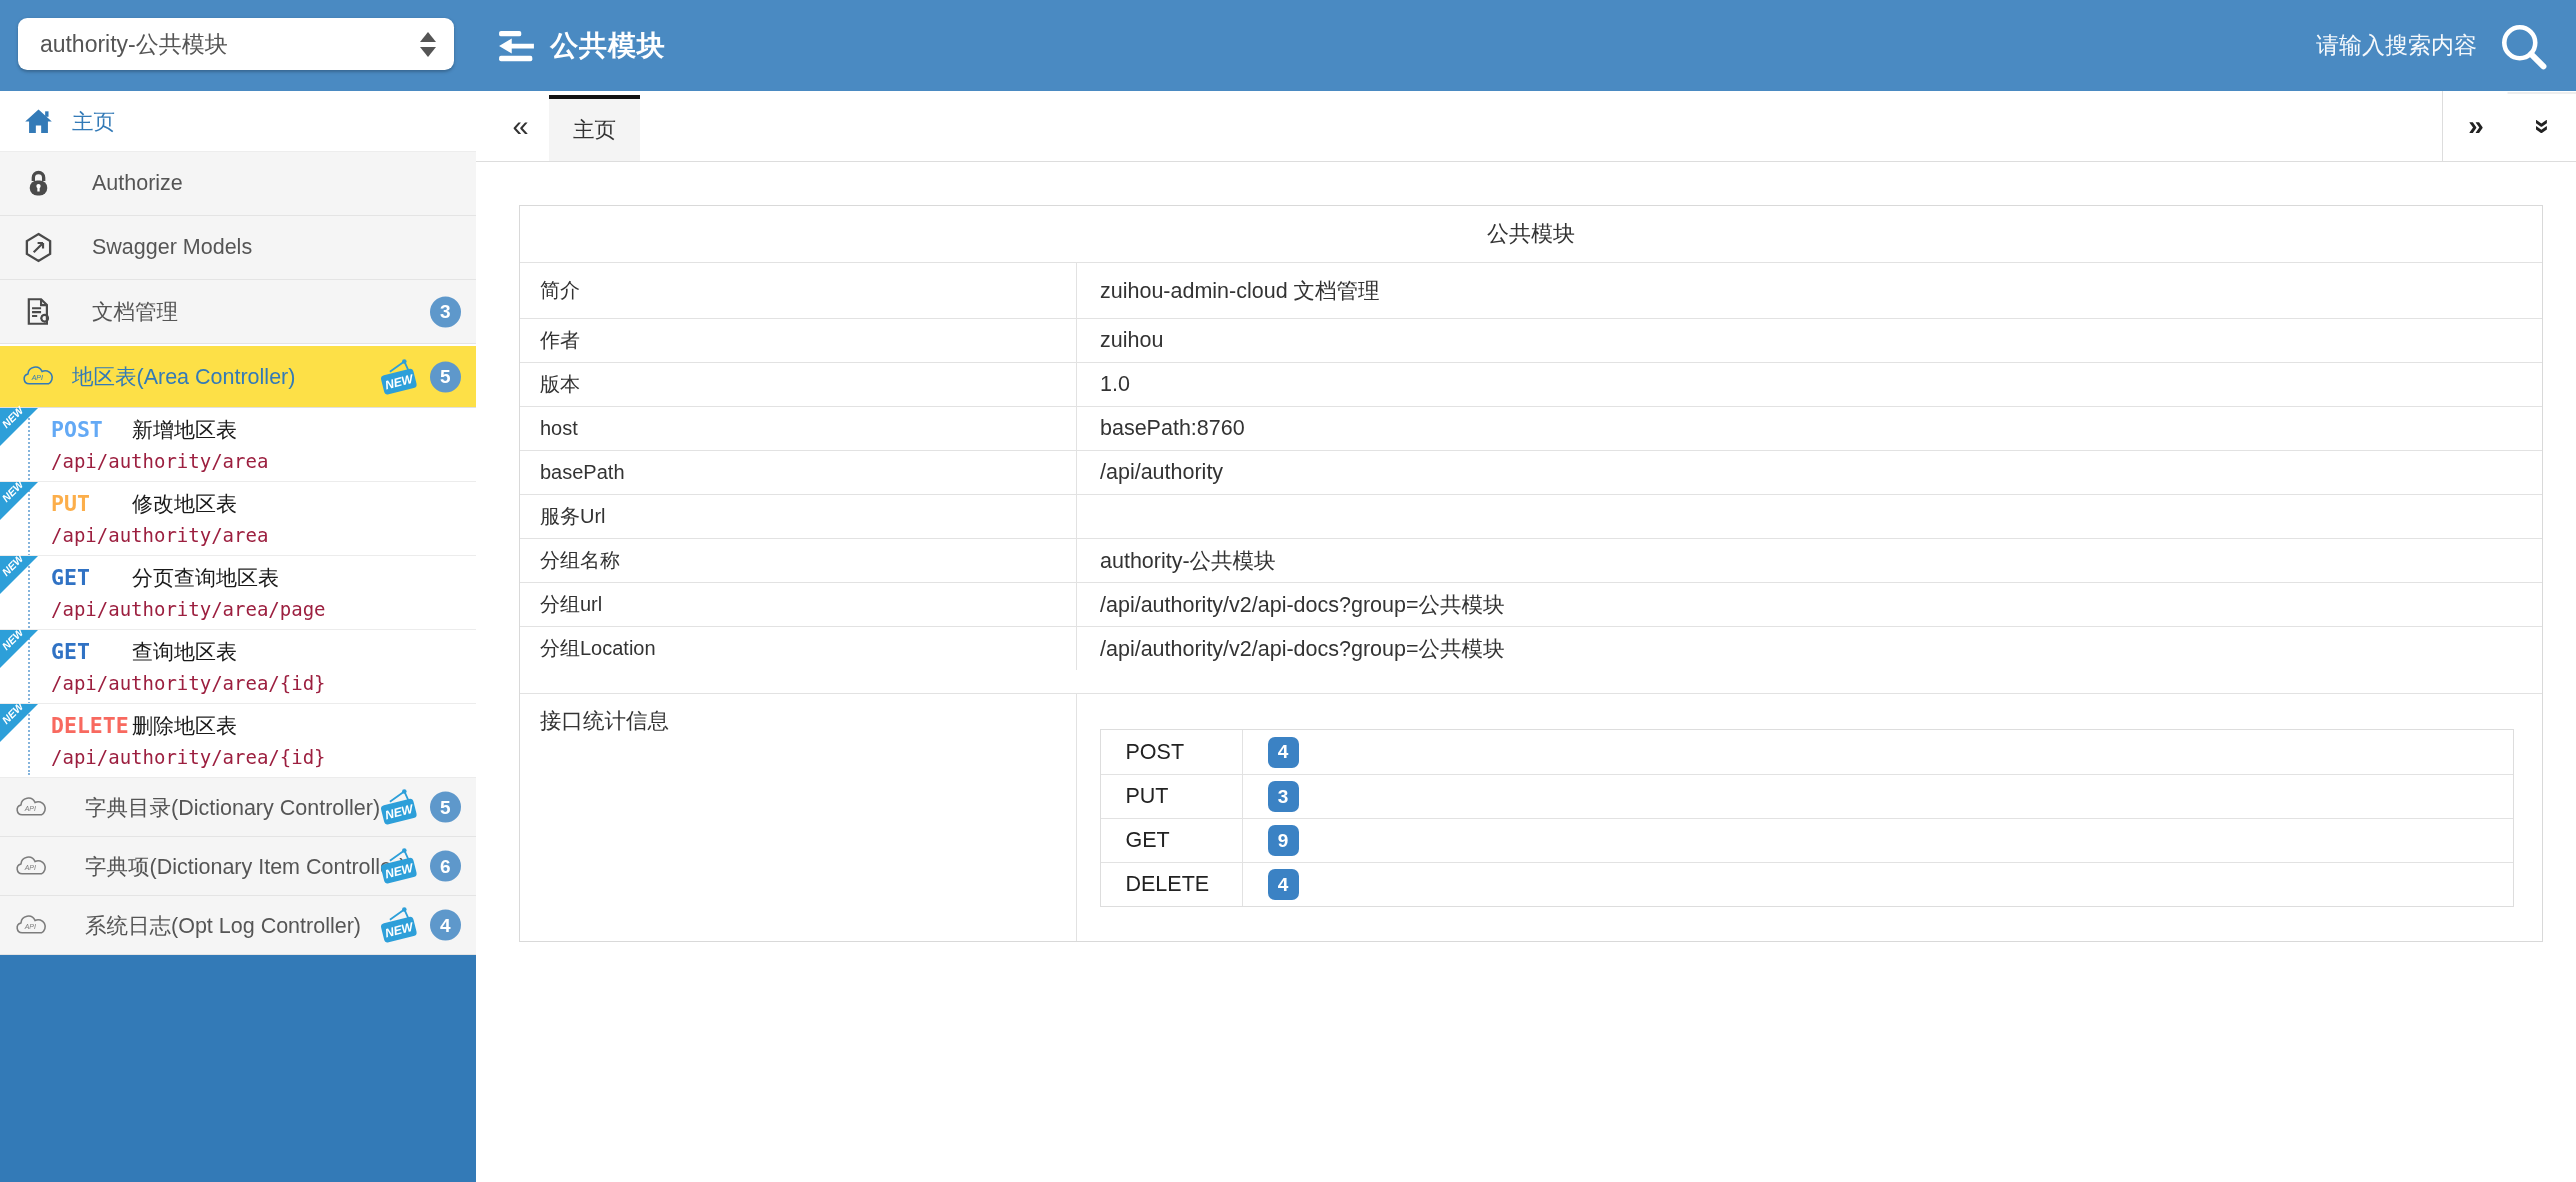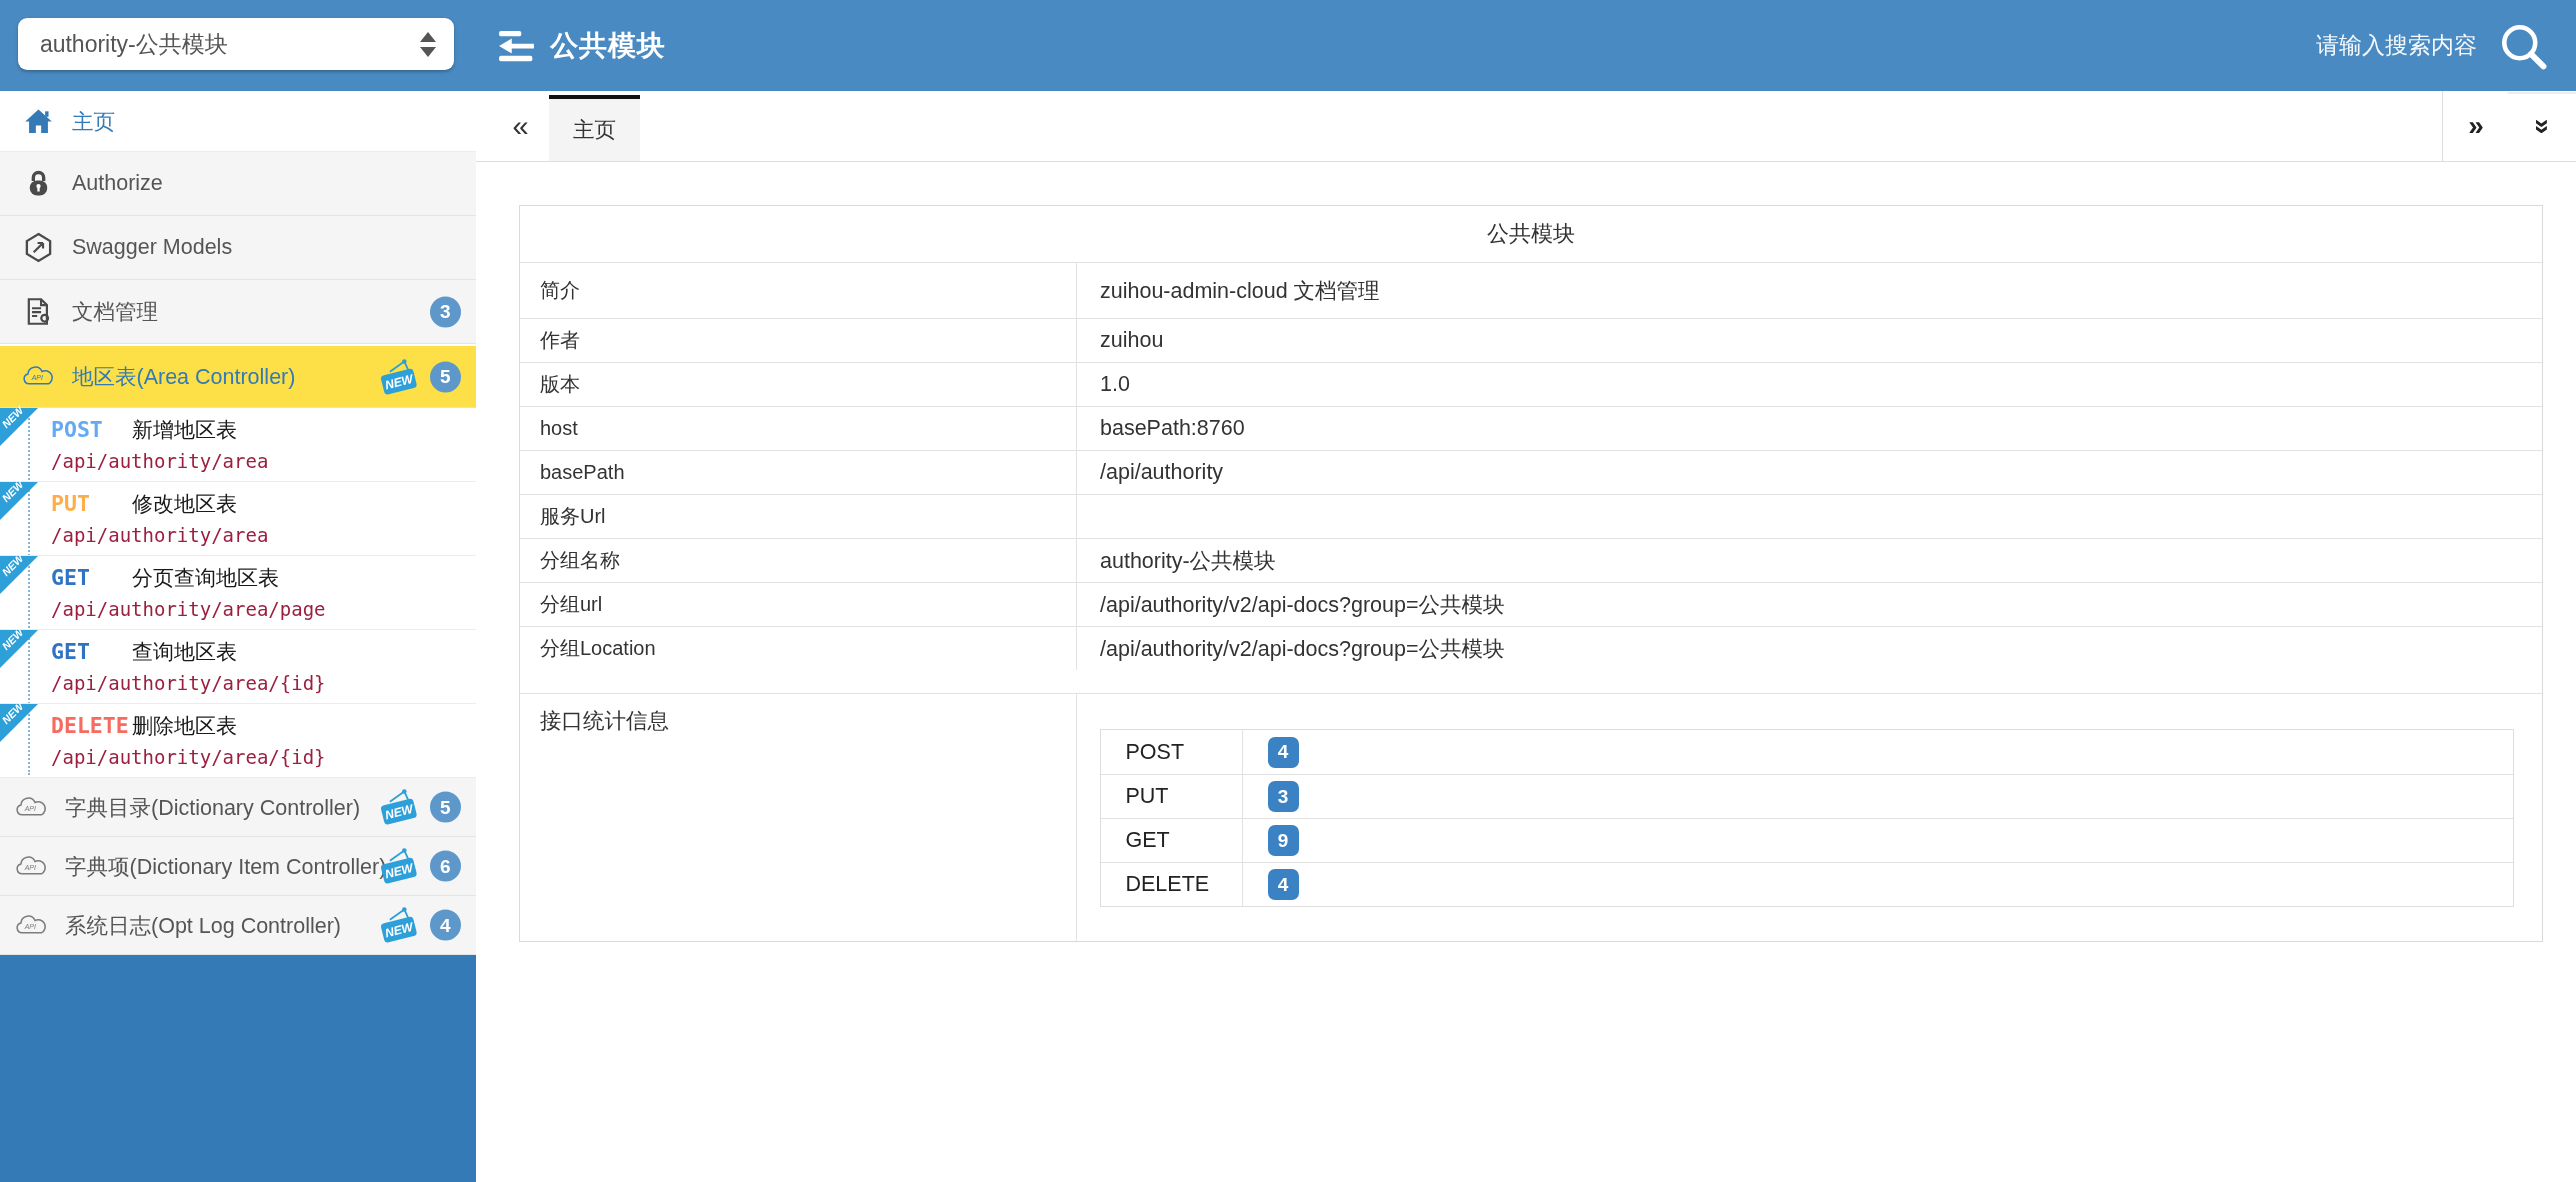--- a/index.html
+++ b/index.html
@@ -27,21 +27,21 @@
   .search-box svg { width:51px; height:51px; cursor:pointer; }
 
   
   .sidebar { position:absolute; left:0; top:91px; width:476px; height:1092px; background:#fff;
              display:flex; flex-direction:column; }
   .srow { position:relative; display:flex; align-items:center; padding-left:21px; flex:none; }
   .srow .ic { width:34px; display:flex; justify-content:center; flex:none; }
   .srow .lbl { margin-left:17px; font-size:21.5px; color:#555; white-space:nowrap; }
   .row-home { height:61px; background:#fff; border-bottom:1.5px solid #ededed; }
   .row-home .lbl { color:#337ab7; }
-  .row-gray { background:#f5f5f5; border-bottom:1.5px solid #e4e4e4; }
+  .row-gray { background:#f5f5f5; border-bottom:1.5px solid #e4e4e4;gap:20px; }
   .row-auth { height:64px; }
   .row-swag { height:64px; }
   .row-docm { height:64px; }
   .row-sel { height:64px; background:#fde047; border-top:2.3px solid #fff; border-bottom:0.8px solid #e0e0e0; }
   .row-sel .lbl { color:#337ab7; }
   .ctrl-row { height:59px;padding-left:14px; }
   .count-badge { position:absolute; right:15.3px; top:50%; transform:translateY(-50%);
                  width:31px; height:31px; border-radius:50%; background:#5e98cb; color:#fff;
                  font-size:19px; font-weight:bold; display:flex; align-items:center; justify-content:center; }
   .new-tag { position:absolute; right:55px; top:50%; transform:translateY(-50%); width:44px; height:38px; }

